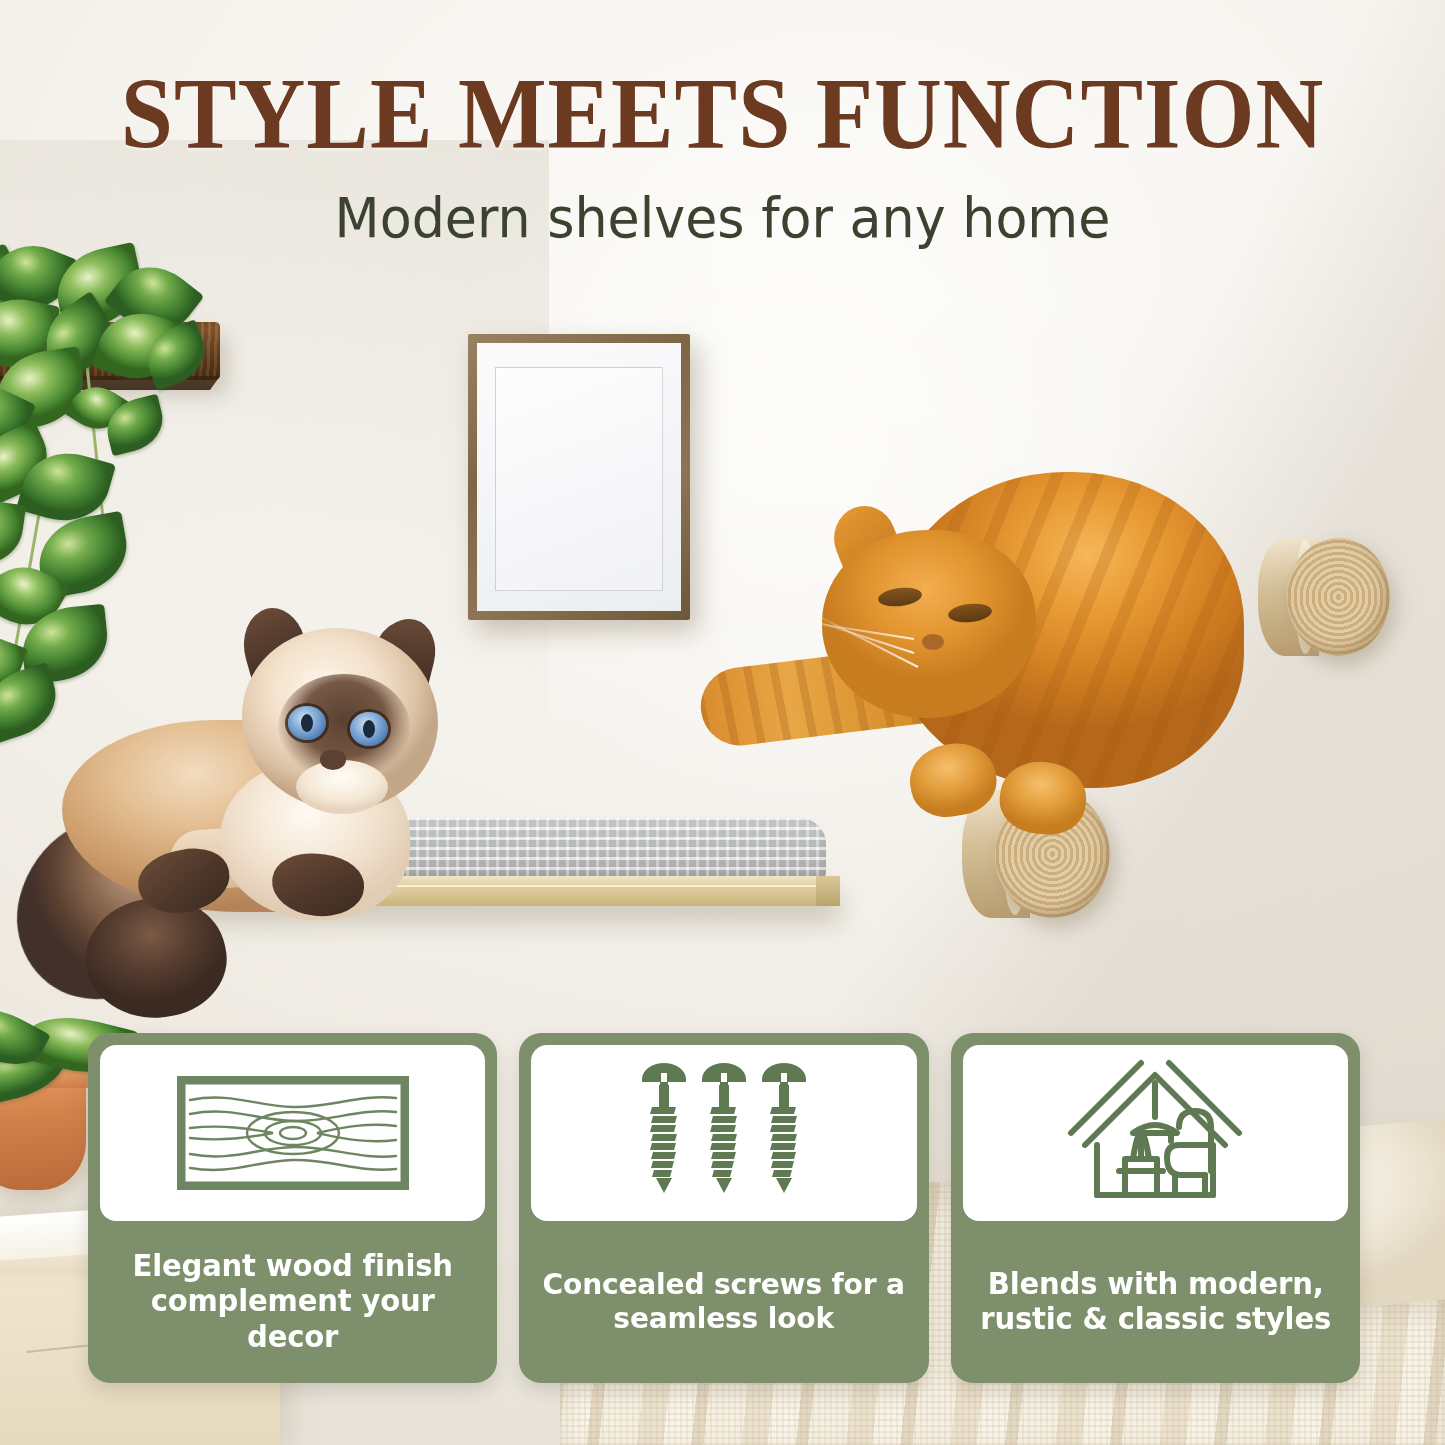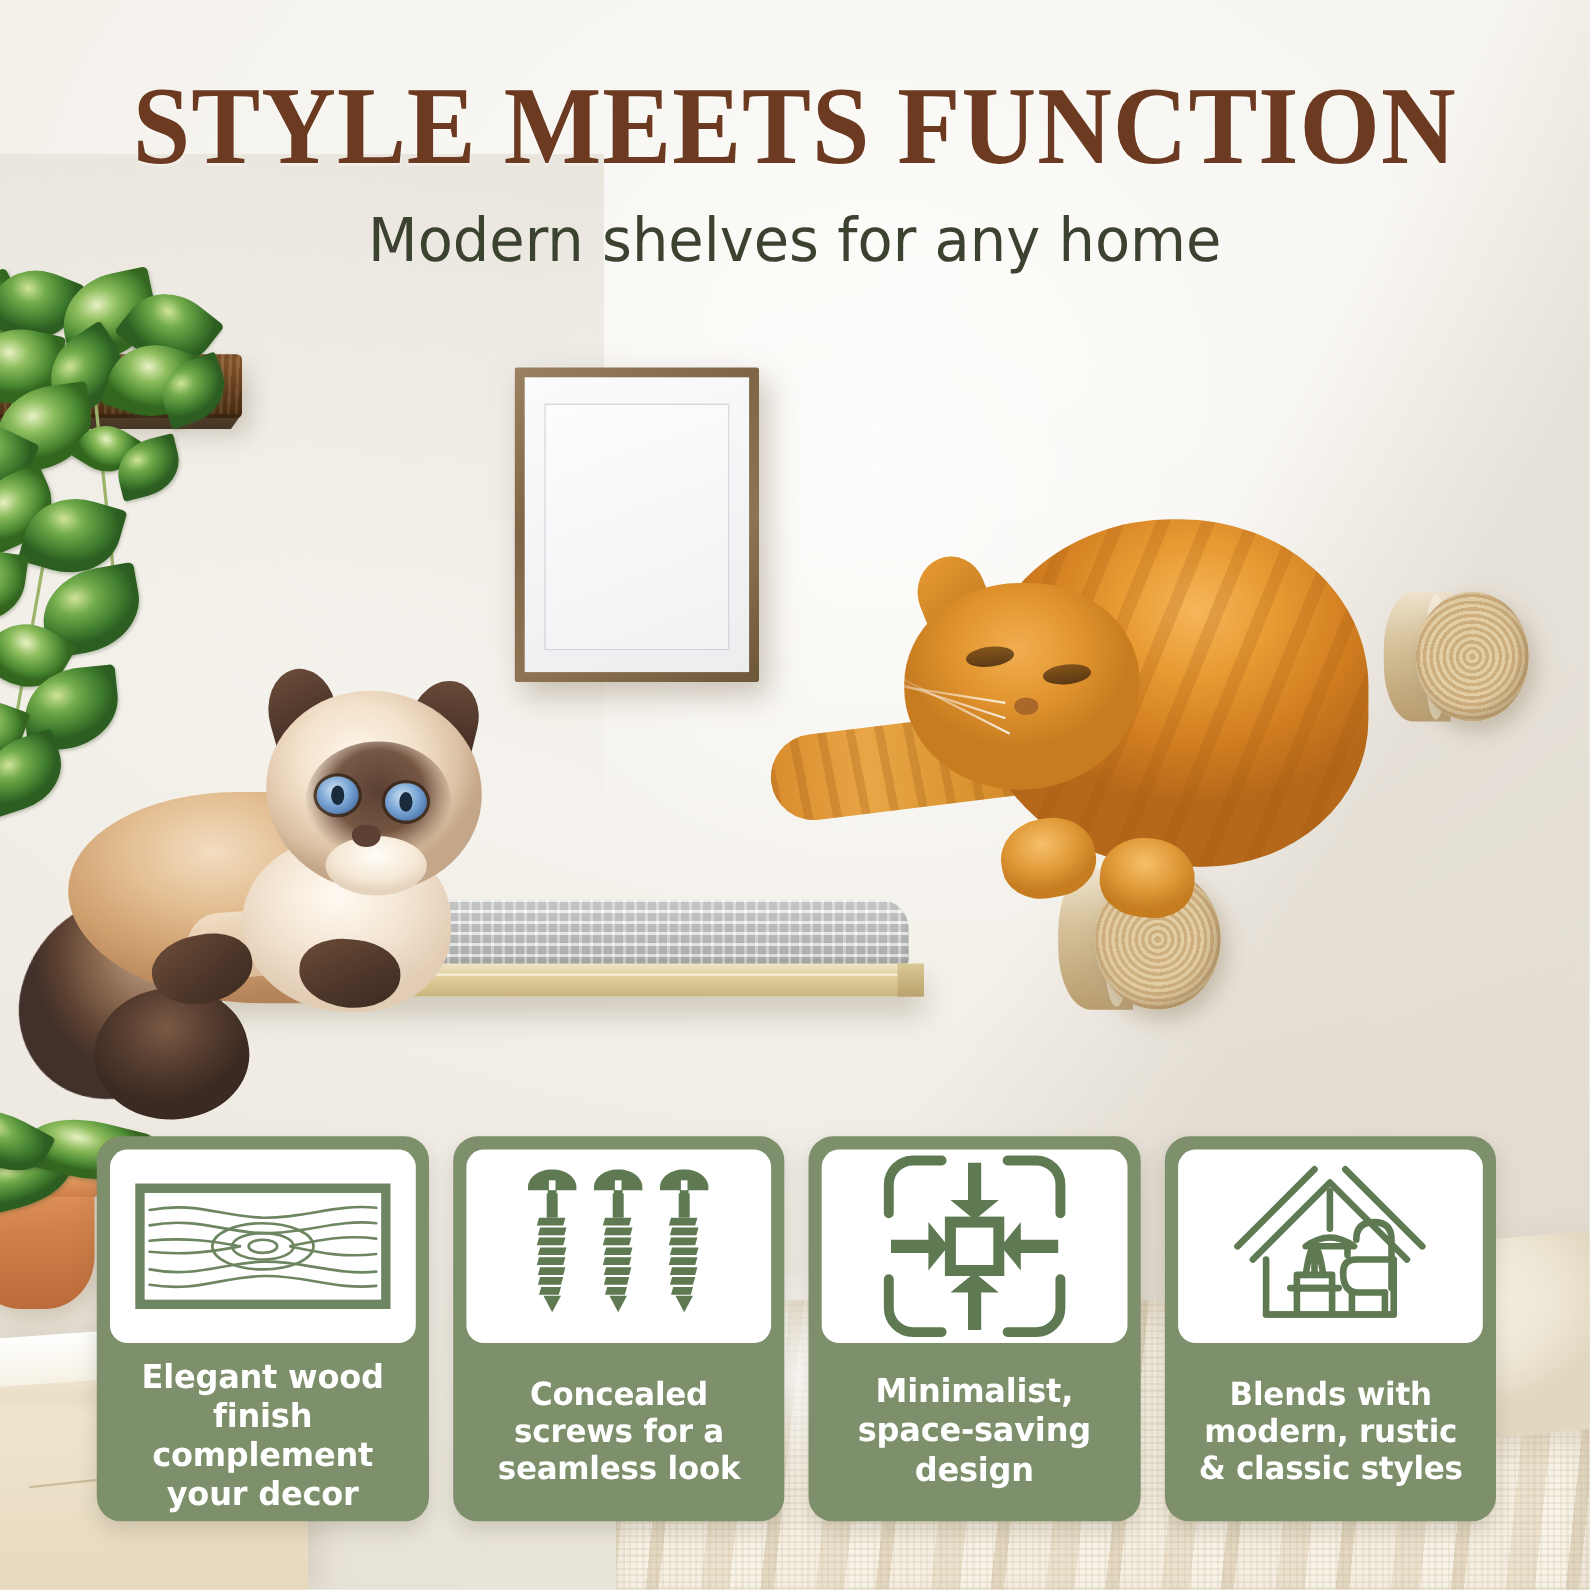--- a/index.html
+++ b/index.html
@@ -577,40 +577,20 @@
                   <path d="M12 101 h18 l-2 7 h-18 z"></path>
               </g>
               <path d="M14 109 h16 l-8 15 z"></path>
             </g>
           </g>
         </svg>
       </div>
       <div class="card-text">Concealed screws for a seamless look</div>
     </div>
 
-    <div class="card">
-      <div class="card-icon">
-        <svg width="172" height="172" viewBox="0 0 172 172" fill="none">
-          <g stroke="#5f7a52" stroke-width="9" fill="none" stroke-linecap="round">
-            <path d="M8 56 V30 A22 22 0 0 1 30 8 H56"></path>
-            <path d="M116 8 H142 A22 22 0 0 1 164 30 V56"></path>
-            <path d="M164 116 V142 A22 22 0 0 1 142 164 H116"></path>
-            <path d="M56 164 H30 A22 22 0 0 1 8 142 V116"></path>
-          </g>
-          <rect x="64" y="64" width="44" height="44" fill="none" stroke="#5f7a52" stroke-width="10"></rect>
-          <g fill="#5f7a52">
-            <path d="M80 10 h12 v34 h16 L86 62 L64 44 h16 z"></path>
-            <path d="M80 162 h12 v-34 h16 L86 110 L64 128 h16 z"></path>
-            <path d="M10 80 v12 h34 v16 L62 86 L44 64 v16 z"></path>
-            <path d="M162 80 v12 h-34 v16 L110 86 L128 64 v16 z"></path>
-          </g>
-        </svg>
-      </div>
-      <div class="card-text">Minimalist, space-saving design</div>
-    </div>
 
     <div class="card">
       <div class="card-icon">
         <svg width="200" height="160" viewBox="0 0 200 160" fill="none">
           <g stroke="#5f7a52" stroke-width="6" fill="none" stroke-linecap="round" stroke-linejoin="round">
             <path d="M16 80 L86 10"></path>
             <path d="M184 80 L114 10"></path>
             <path d="M30 92 L100 22 L170 92"></path>
             <path d="M42 92 V142 H158 V92"></path>
             <path d="M42 142 H158"></path>

